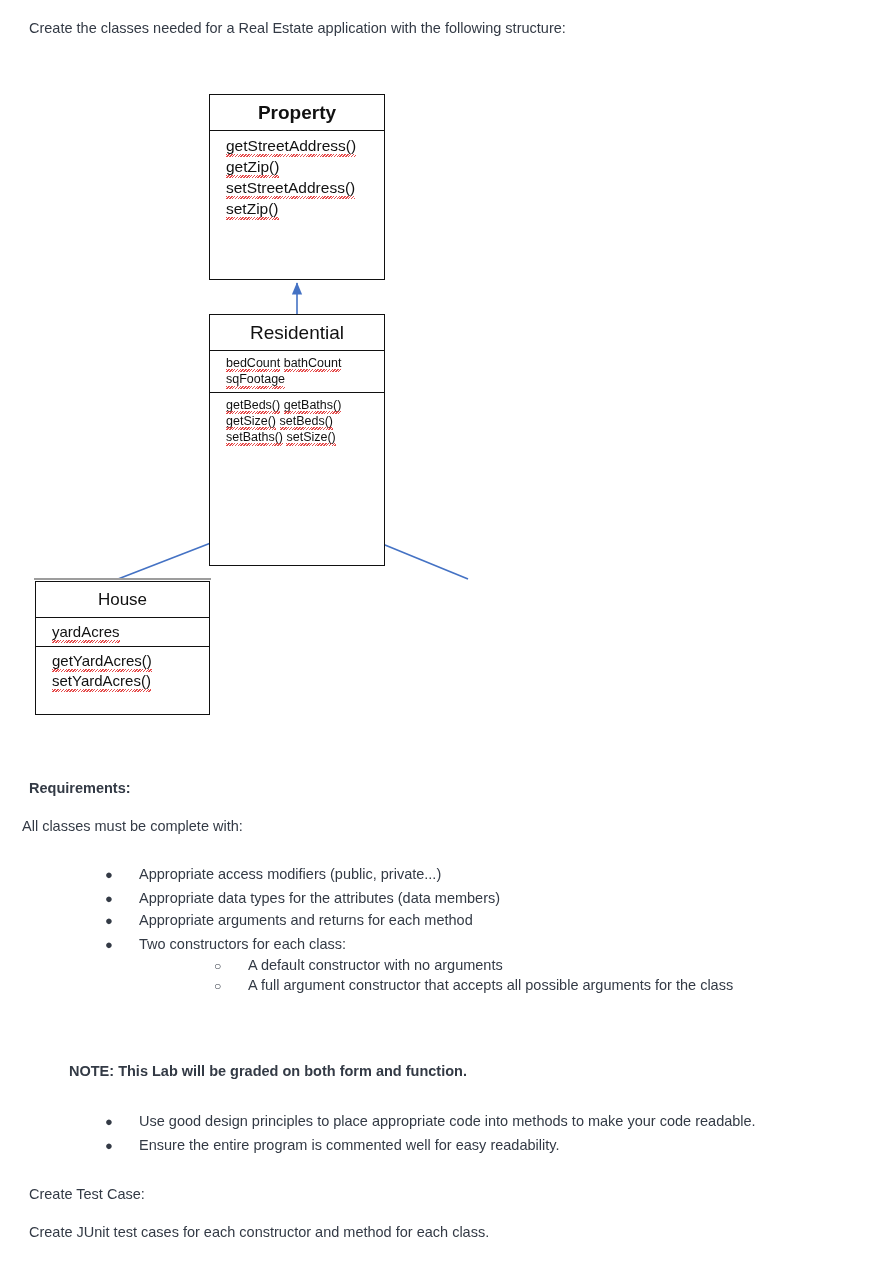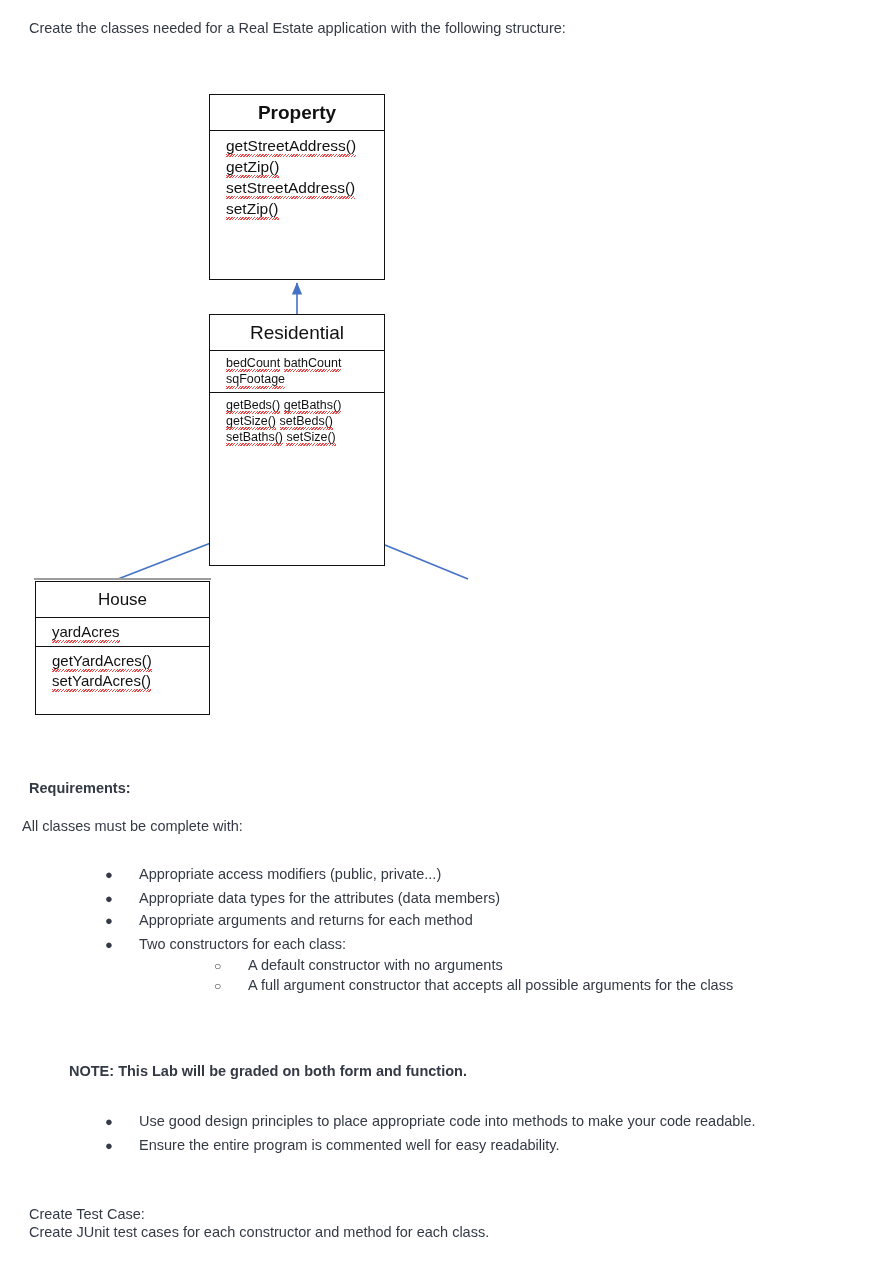--- a/index.html
+++ b/index.html
@@ -233,15 +233,15 @@
 
 <div class="bullet-row" style="left:105px; top:1113px;">
   <span class="bullet-mark">●</span>
   <span class="bullet-text">Use good design principles to place appropriate code into methods to make your code readable.</span>
 </div>
 <div class="bullet-row" style="left:105px; top:1137px;">
   <span class="bullet-mark">●</span>
   <span class="bullet-text">Ensure the entire program is commented well for easy readability.</span>
 </div>
 
-<div class="para" style="left:29px; top:1185px;margin-top:20px;">Create Test Case:</div>
+<div class="para" style="left:29px; top:1185px;">Create Test Case:</div>
 
 <div class="para" style="left:29px; top:1223px;">Create JUnit test cases for each constructor and method for each class.</div>
 
 </body></html>

